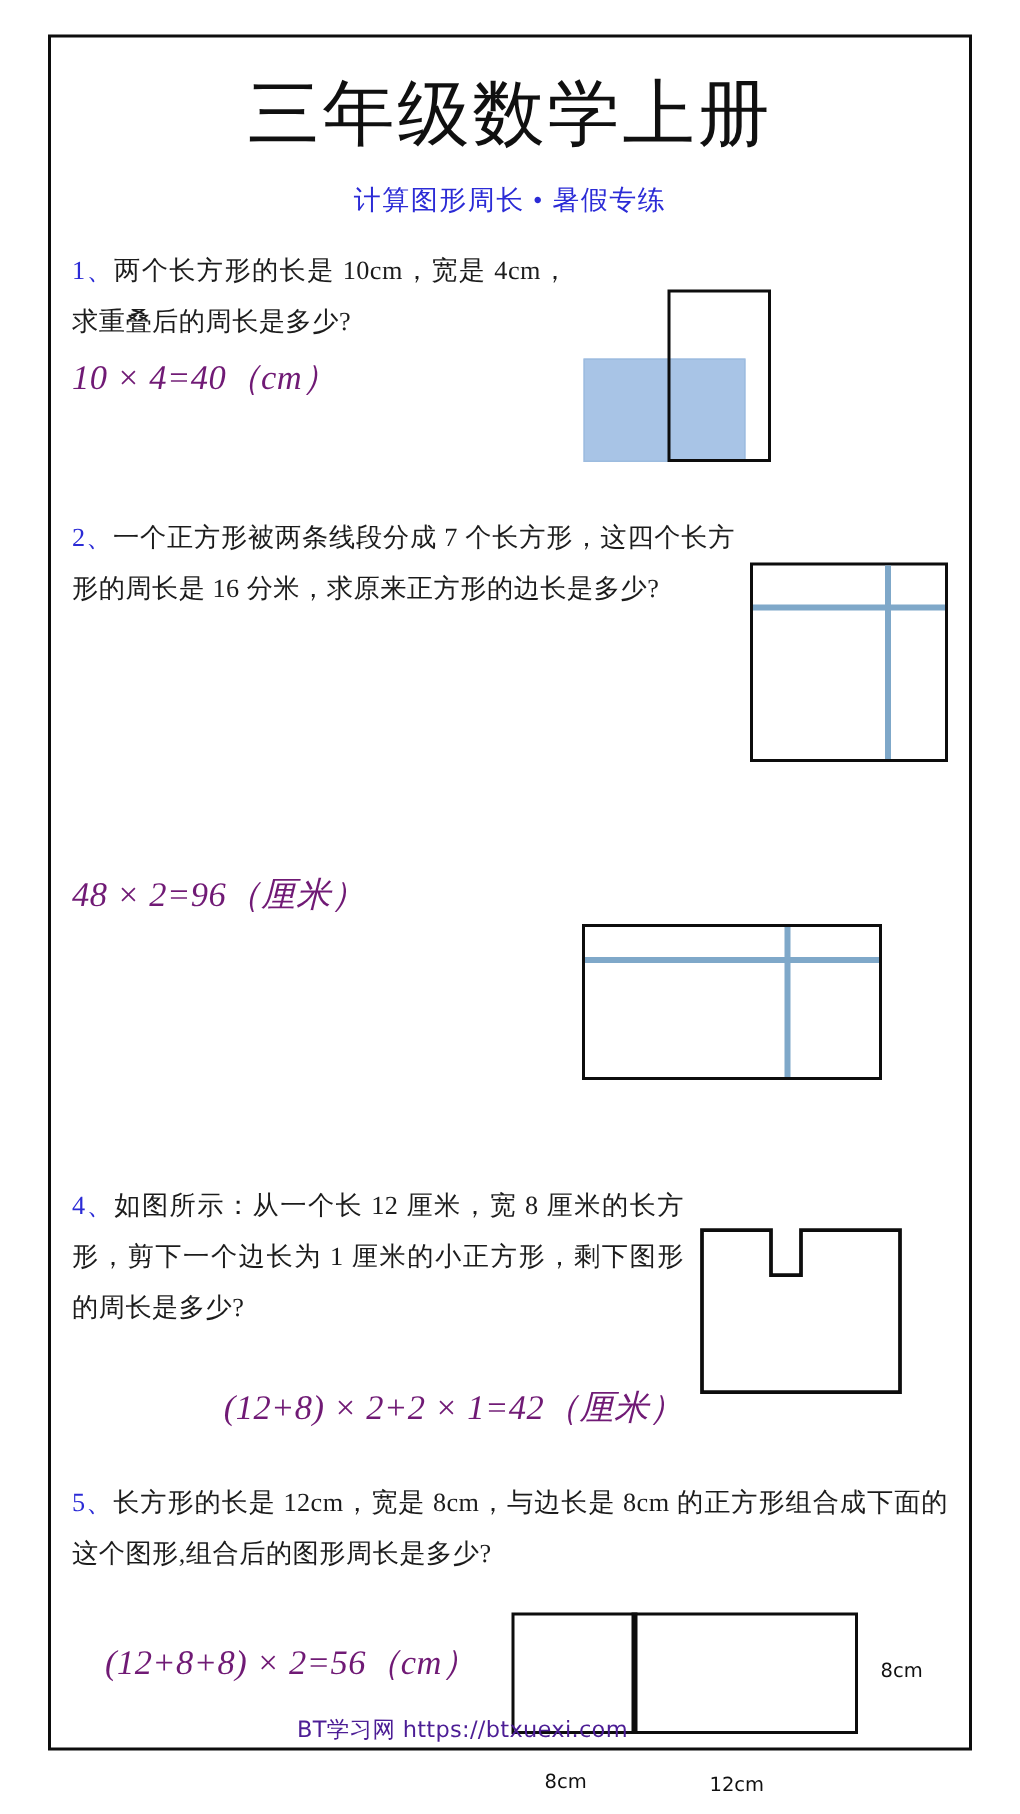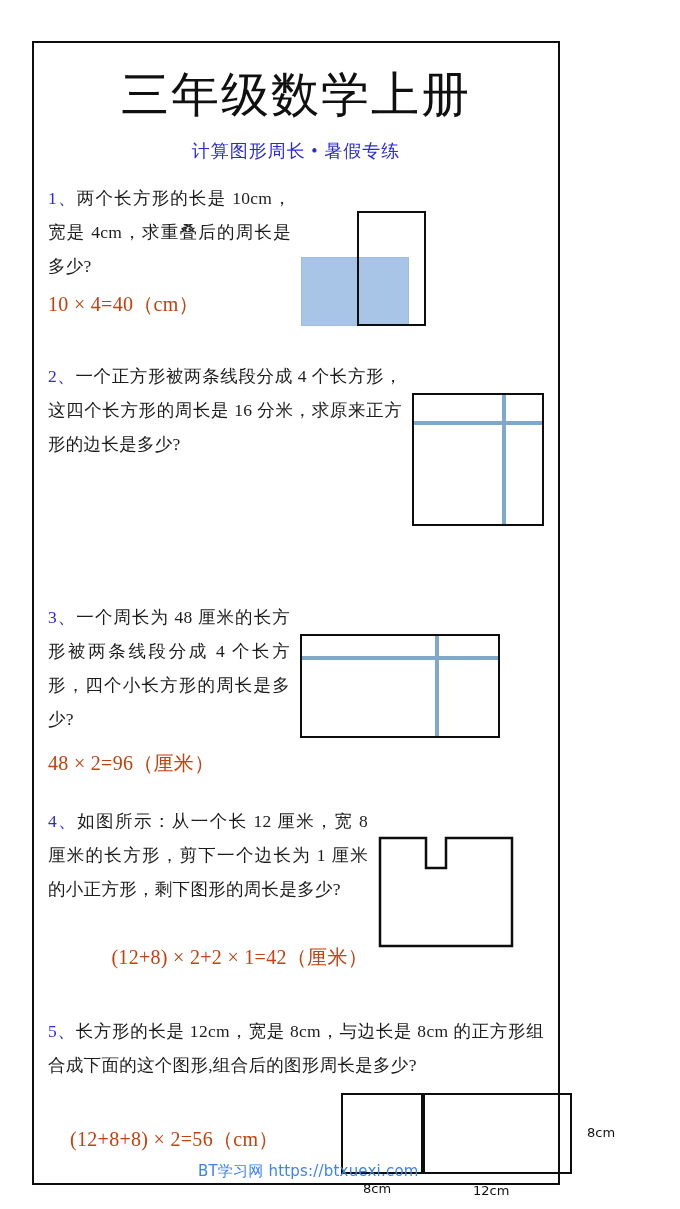--- a/index.html
+++ b/index.html
@@ -11,22 +11,22 @@
     width: 680px;
     height: 1209px;
     position: relative;
     font-family: "Liberation Serif", "DejaVu Serif", serif;
     overflow: hidden;
   }
 
   #page {
     position: absolute;
     left: 32px;
-    top: 41px;
-    width: 528px;
+    top: 23px;
+    width: 616px;
     height: 1144px;
     border: 2px solid #0d0d0d;
     box-sizing: border-box;
     background: #fff;
   }
 
   
   .title-main {
     text-align: center;
     font-size: 48px;
@@ -54,24 +54,25 @@
     font-size: 17.5px;
     line-height: 34px;
     color: #1c1c1c;
     text-align: justify;
     letter-spacing: 0.3px;
   }
   .q-num {
     color: #2b2bd6;
   }
   .q-ans {
-    color: #c2410c;
-    font-size: 20px;
+    color: #701a75;
+    font-size: 23px;
     line-height: 30px;
     letter-spacing: 0.3px;
+    font-style: italic;
   }
 
   
   .fig-float {
     float: right;
     margin: 0 0 4px 10px;
   }
 
   
   .fig {
@@ -112,21 +113,21 @@
     white-space: nowrap;
   }
 
   
   .watermark {
     position: absolute;
     left: 196px;
     top: 1152px;
     font-family: "DejaVu Sans", "Liberation Sans", sans-serif;
     font-size: 15px;
-    color: #3b82f6;
+    color: #4c1d95;
     white-space: nowrap;
     letter-spacing: 0.2px;
   }
 
   
   .outside-label {
     position: absolute;
     font-family: "DejaVu Sans", "Liberation Sans", sans-serif;
     font-size: 13px;
     color: #101010;
@@ -154,49 +155,46 @@
     <div class="q-ans" style="margin-top:6px;">10 × 4=40（cm）</div>
   </div>
 
   <div class="q-block" style="margin-top:28px; height:215px;">
     <div class="fig-float fig" style="width:132px; height:133px; margin-top:34px; margin-right:0px;">
       <div class="rect-outline" style="left:0px; top:0px; width:132px; height:133px;"></div>
       <div class="line-blue-h" style="left:2px; top:28px; width:128px;"></div>
       <div class="line-blue-v" style="left:90px; top:2px; height:129px;"></div>
     </div>
     <div class="q-text">
-      <span class="q-num">2、</span><span>一个正方形被两条线段分成 4 个长方形，这四个长方形的周长是 16 分米，求原来正方形的边长是多少?</span>
+      <span class="q-num">2、</span><span>一个正方形被两条线段分成 7 个长方形，这四个长方形的周长是 16 分米，求原来正方形的边长是多少?</span>
     </div>
   </div>
 
   <div class="q-block" style="margin-top:26px; height:180px;">
     <div class="fig-float fig" style="width:200px; height:104px; margin-top:34px; margin-right:44px;">
       <div class="rect-outline" style="left:0px; top:0px; width:200px; height:104px;"></div>
       <div class="line-blue-h" style="left:2px; top:22px; width:196px;"></div>
       <div class="line-blue-v" style="left:135px; top:2px; height:100px;"></div>
     </div>
-    <div class="q-text">
-      <span class="q-num">3、</span><span>一个周长为 48 厘米的长方形被两条线段分成 4 个长方形，四个小长方形的周长是多少?</span>
-    </div>
     <div class="q-ans" style="margin-top:12px;">48 × 2=96（厘米）</div>
   </div>
 
   <div class="q-block" style="margin-top:24px; height:198px;">
     <div class="fig-float fig" style="width:136px; height:112px; margin-top:32px; margin-right:30px;">
       <svg width="136" height="112" viewBox="0 0 136 112">
         <path d="M 2 2 L 48 2 L 48 32 L 68 32 L 68 2 L 134 2 L 134 110 L 2 110 Z" fill="none" stroke="#0d0d0d" stroke-width="2.5"></path>
       </svg>
     </div>
     <div class="q-text">
       <span class="q-num">4、</span><span>如图所示：从一个长 12 厘米，宽 8 厘米的长方形，剪下一个边长为 1 厘米的小正方形，剩下图形的周长是多少?</span>
     </div>
     <div class="q-ans" style="margin-top:36px;text-align:right;">(12+8) × 2+2 × 1=42（厘米）</div>
   </div>
 
-  <div class="q-block" style="margin-top:12px; height:150px;">
+  <div class="q-block" style="margin-top:0; height:150px;">
     <div class="q-text">
       <span class="q-num">5、</span><span>长方形的长是 12cm，宽是 8cm，与边长是 8cm 的正方形组合成下面的这个图形,组合后的图形周长是多少?</span>
     </div>
     <div class="q-ans" style="margin-top:42px; margin-left:22px;">(12+8+8) × 2=56（cm）</div>
   </div>
 
   <div class="fig" style="position:absolute; left:307px; top:1050px; width:231px; height:81px;">
     <div class="rect-outline" style="left:0px; top:0px; width:231px; height:81px;"></div>
     <div class="line-black-v" style="left:80px; top:0px; height:81px;"></div>
     <div class="dim-label" style="left:246px; top:32px;">8cm</div>

